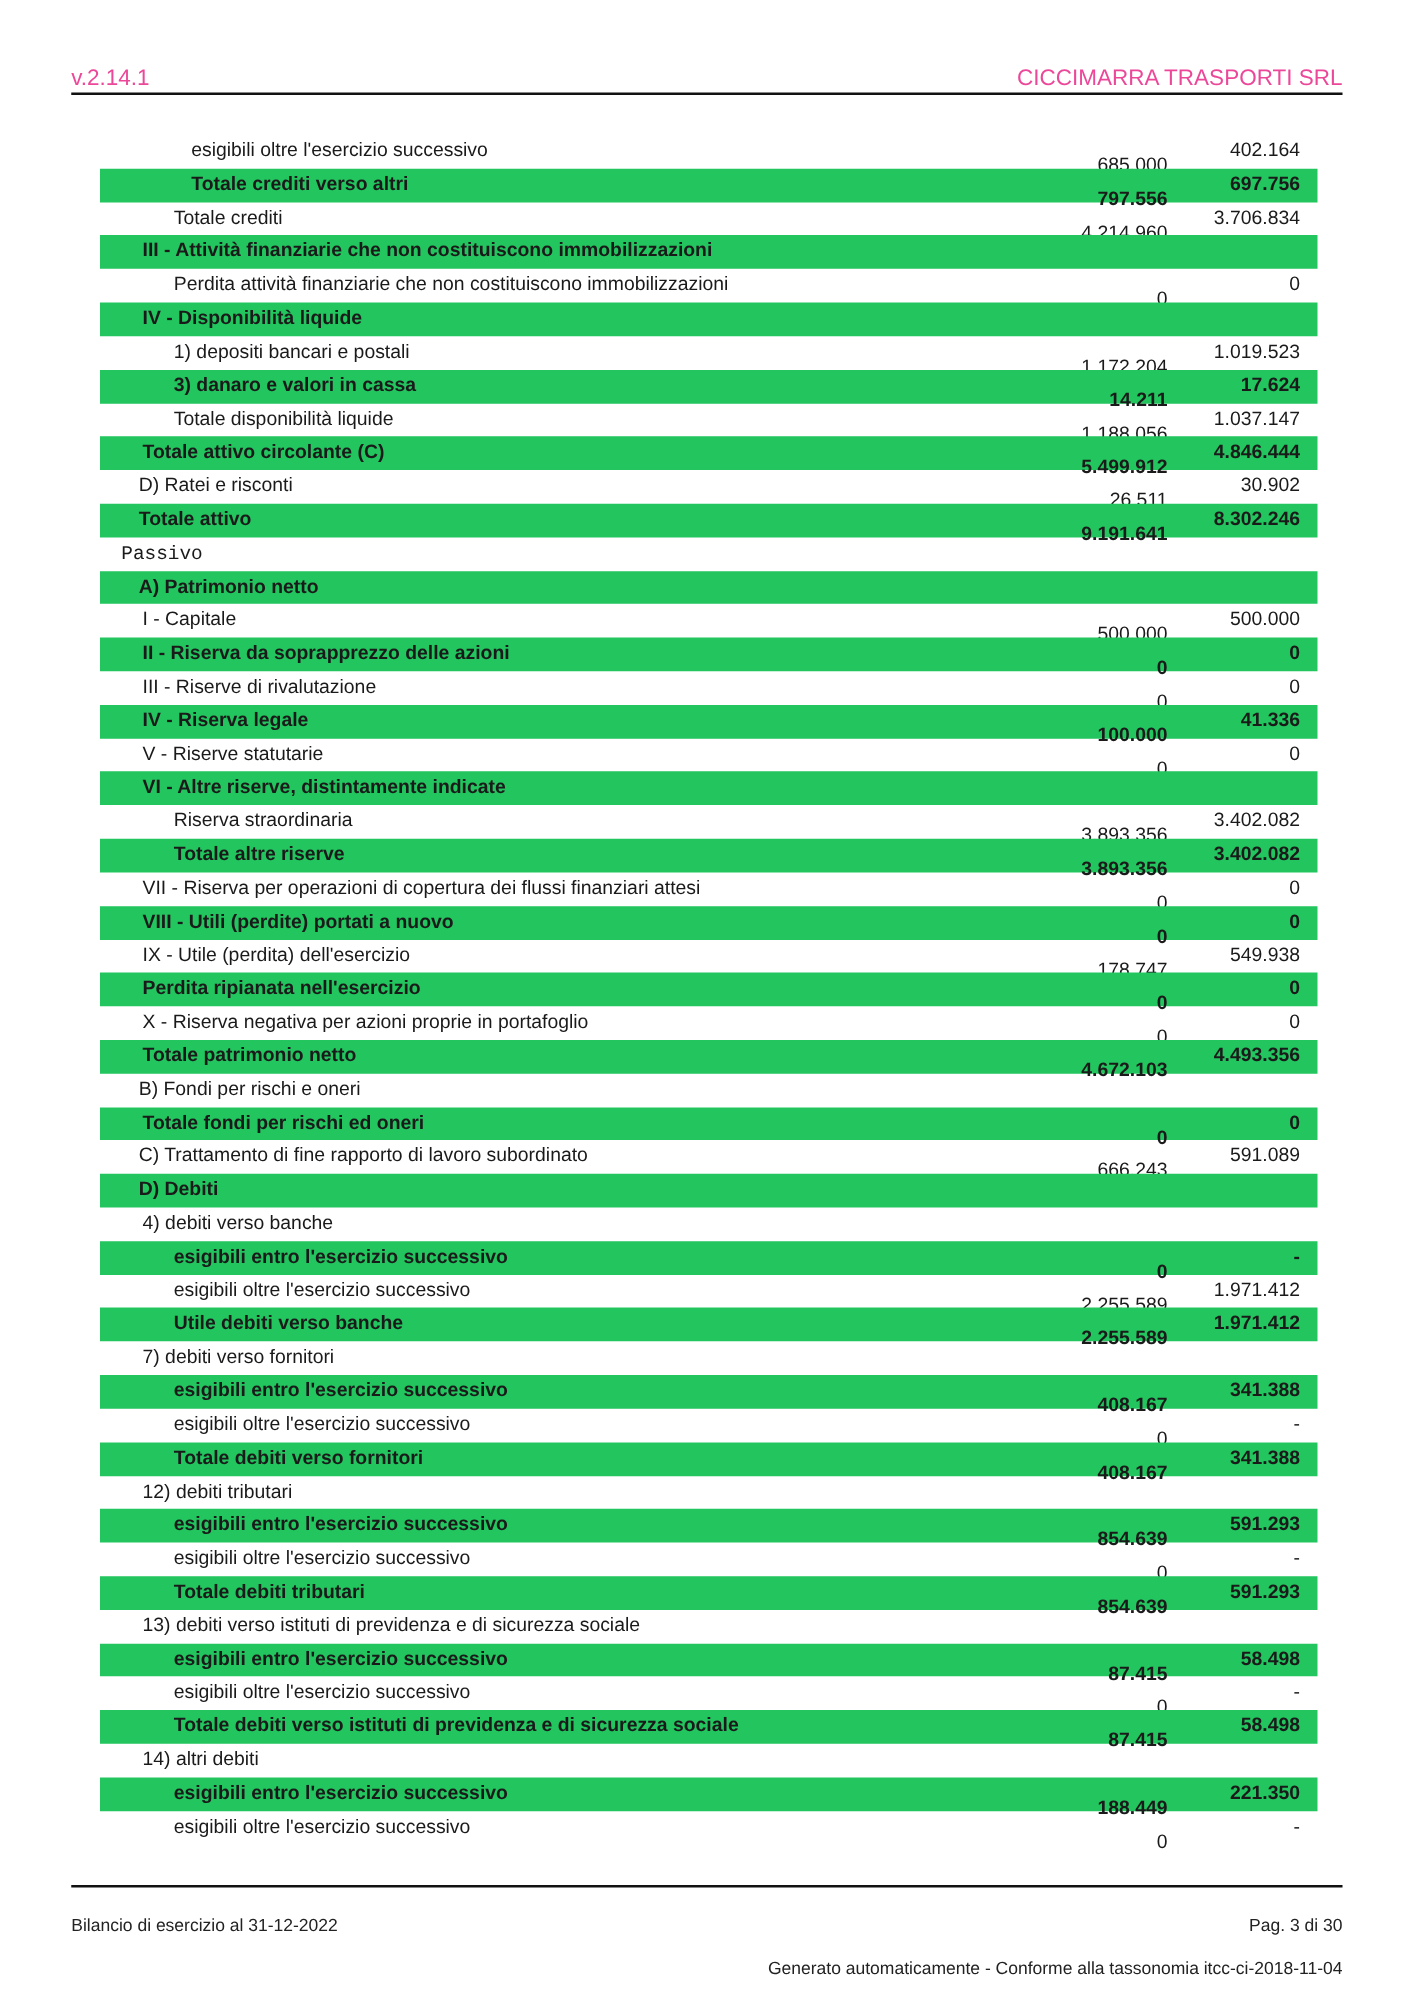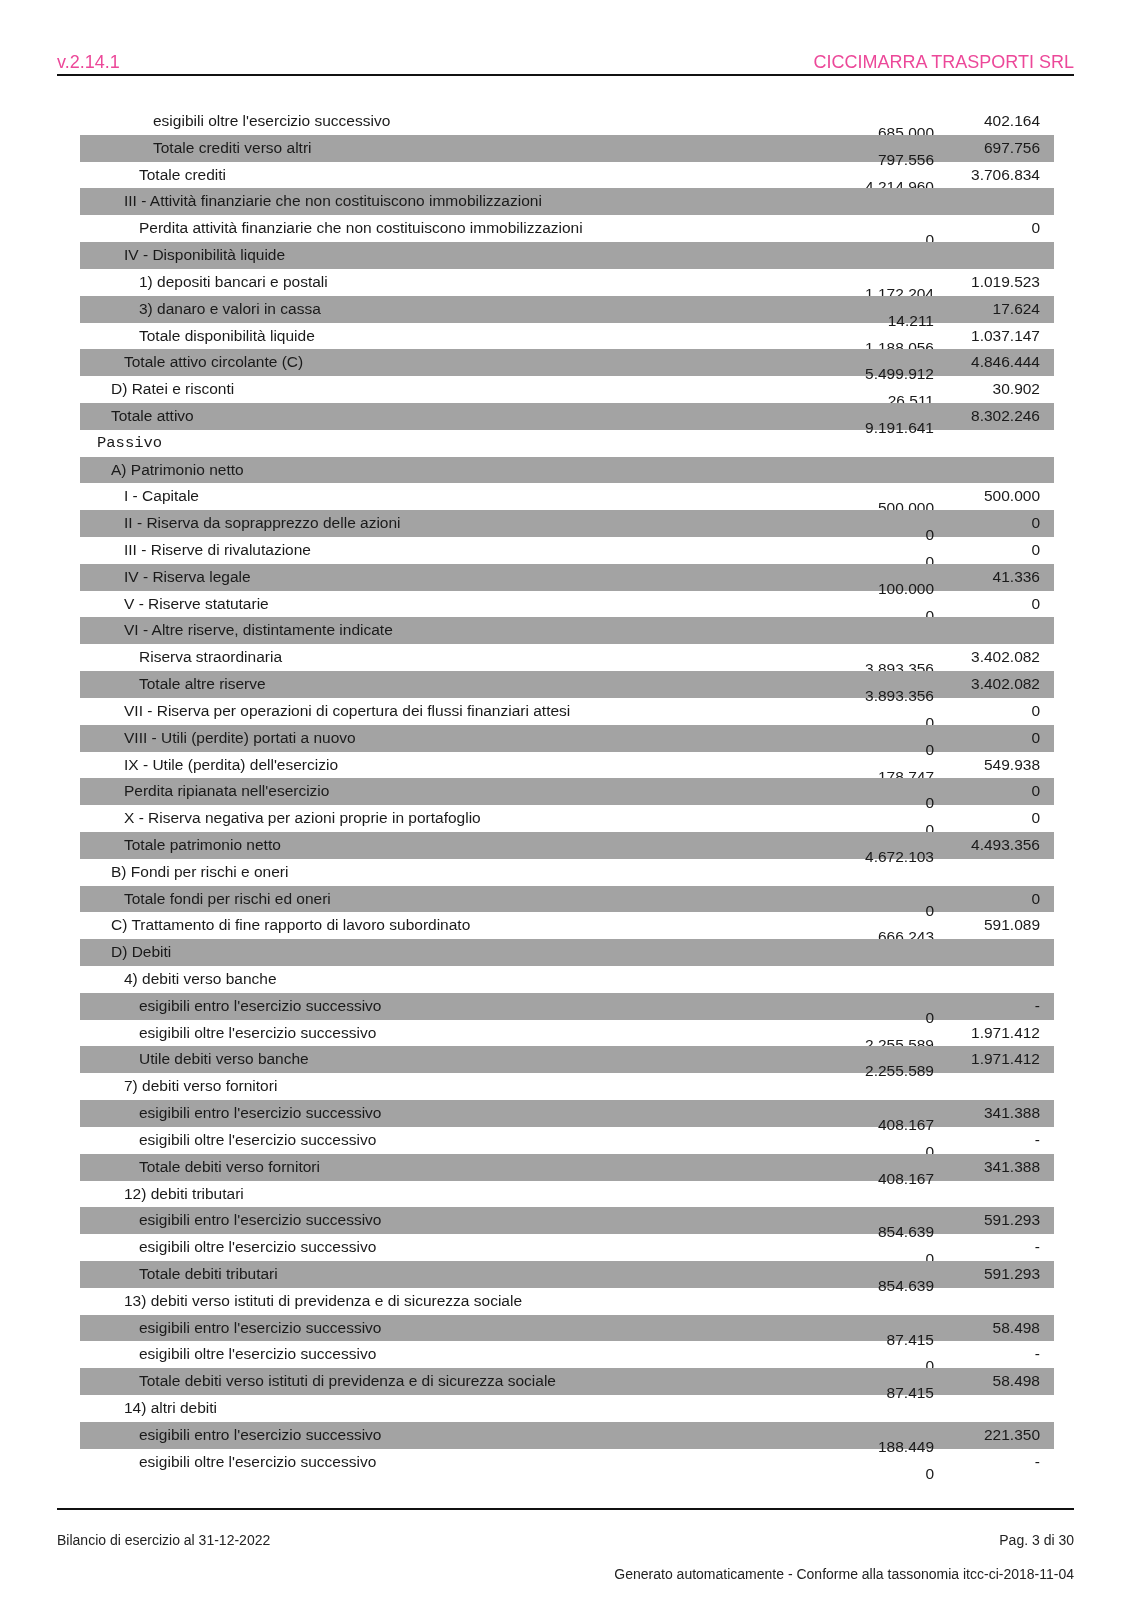--- a/index.html
+++ b/index.html
@@ -20,27 +20,27 @@
   .rule.top { top: 74px; }
   .rule.bottom { top: 1508px; }
 
   .table {
     position: absolute; left: 80px; top: 108px; width: 974px;
   }
   .row {
     position: relative; height: 26.82px; font-size: 15.5px; line-height: 26.82px;
     white-space: nowrap;
   }
-  .row.alt { background: #a3a3a3; }
+  .row.alt { background: #22c55e; font-weight: bold; }
   .row .label { position: absolute; top: 0; }
   .row .v1 { position: absolute; right: 120px; top: 12px; text-align: right; }
   .row .v2 { position: absolute; right: 14px; top: 0; text-align: right; }
   .lv0 { left: 17px; font-family: Liberation Mono, monospace; }
   .lv1 { left: 31px; }
-  .lv2 { left: 44px; text-align: center; }
+  .lv2 { left: 34px; text-align: center; }
   .lv3 { left: 59px; }
   .lv4 { left: 73px; }
 
   .ftr { position: absolute; left: 57px; right: 57px; font-size: 14px; color: #222; }
   .ftr.f1 { top: 1532px; }
   .ftr.f2 { top: 1566px; }
   .ftr .l { position: absolute; left: 0; }
   .ftr .r { position: absolute; right: 0; }
 </style>
 </head>

